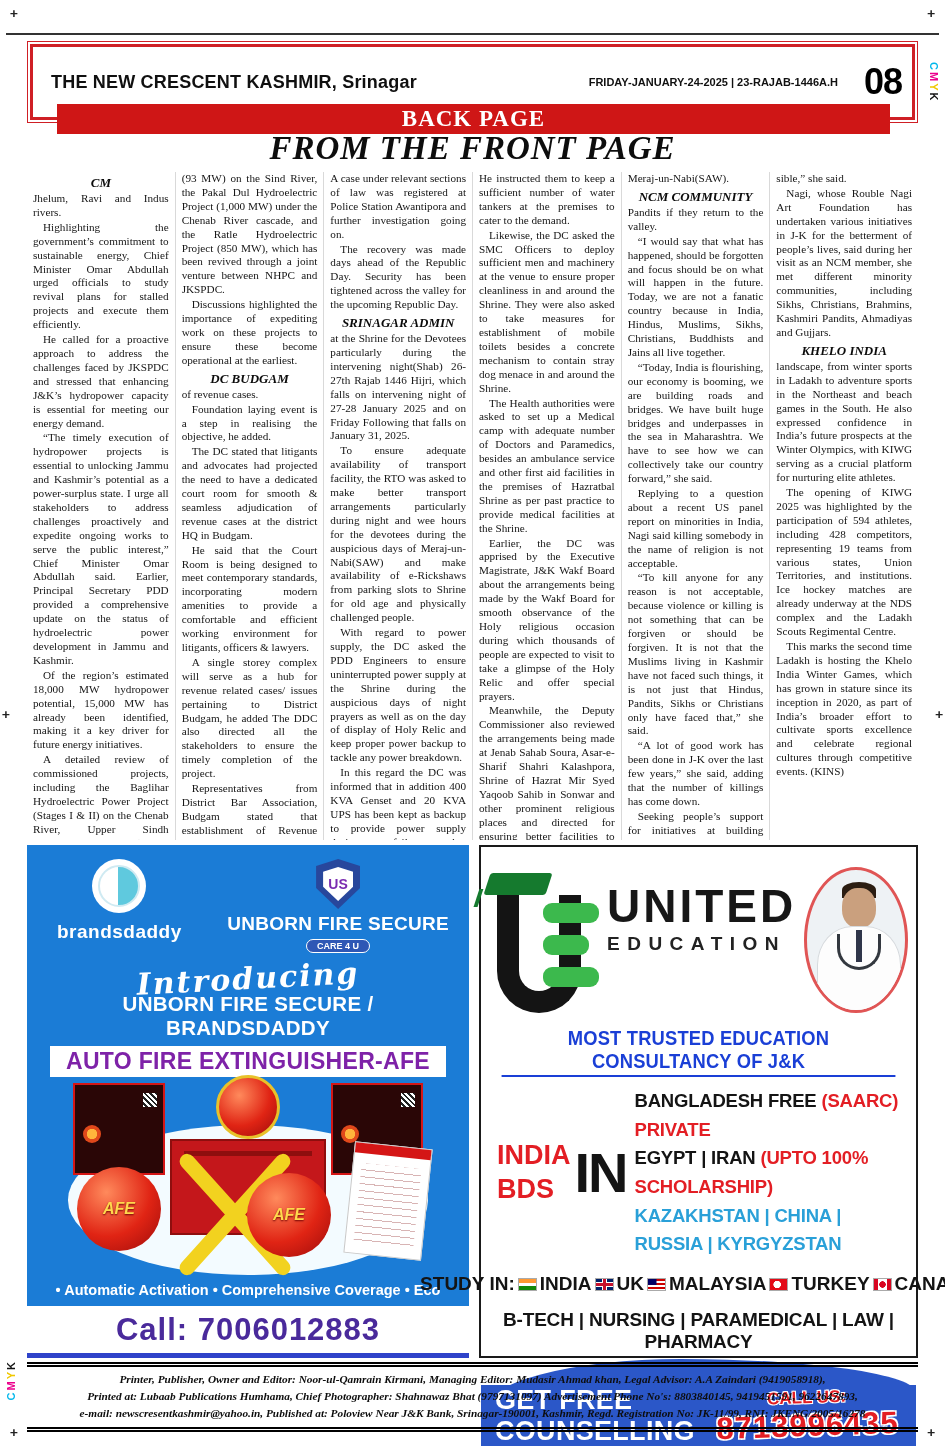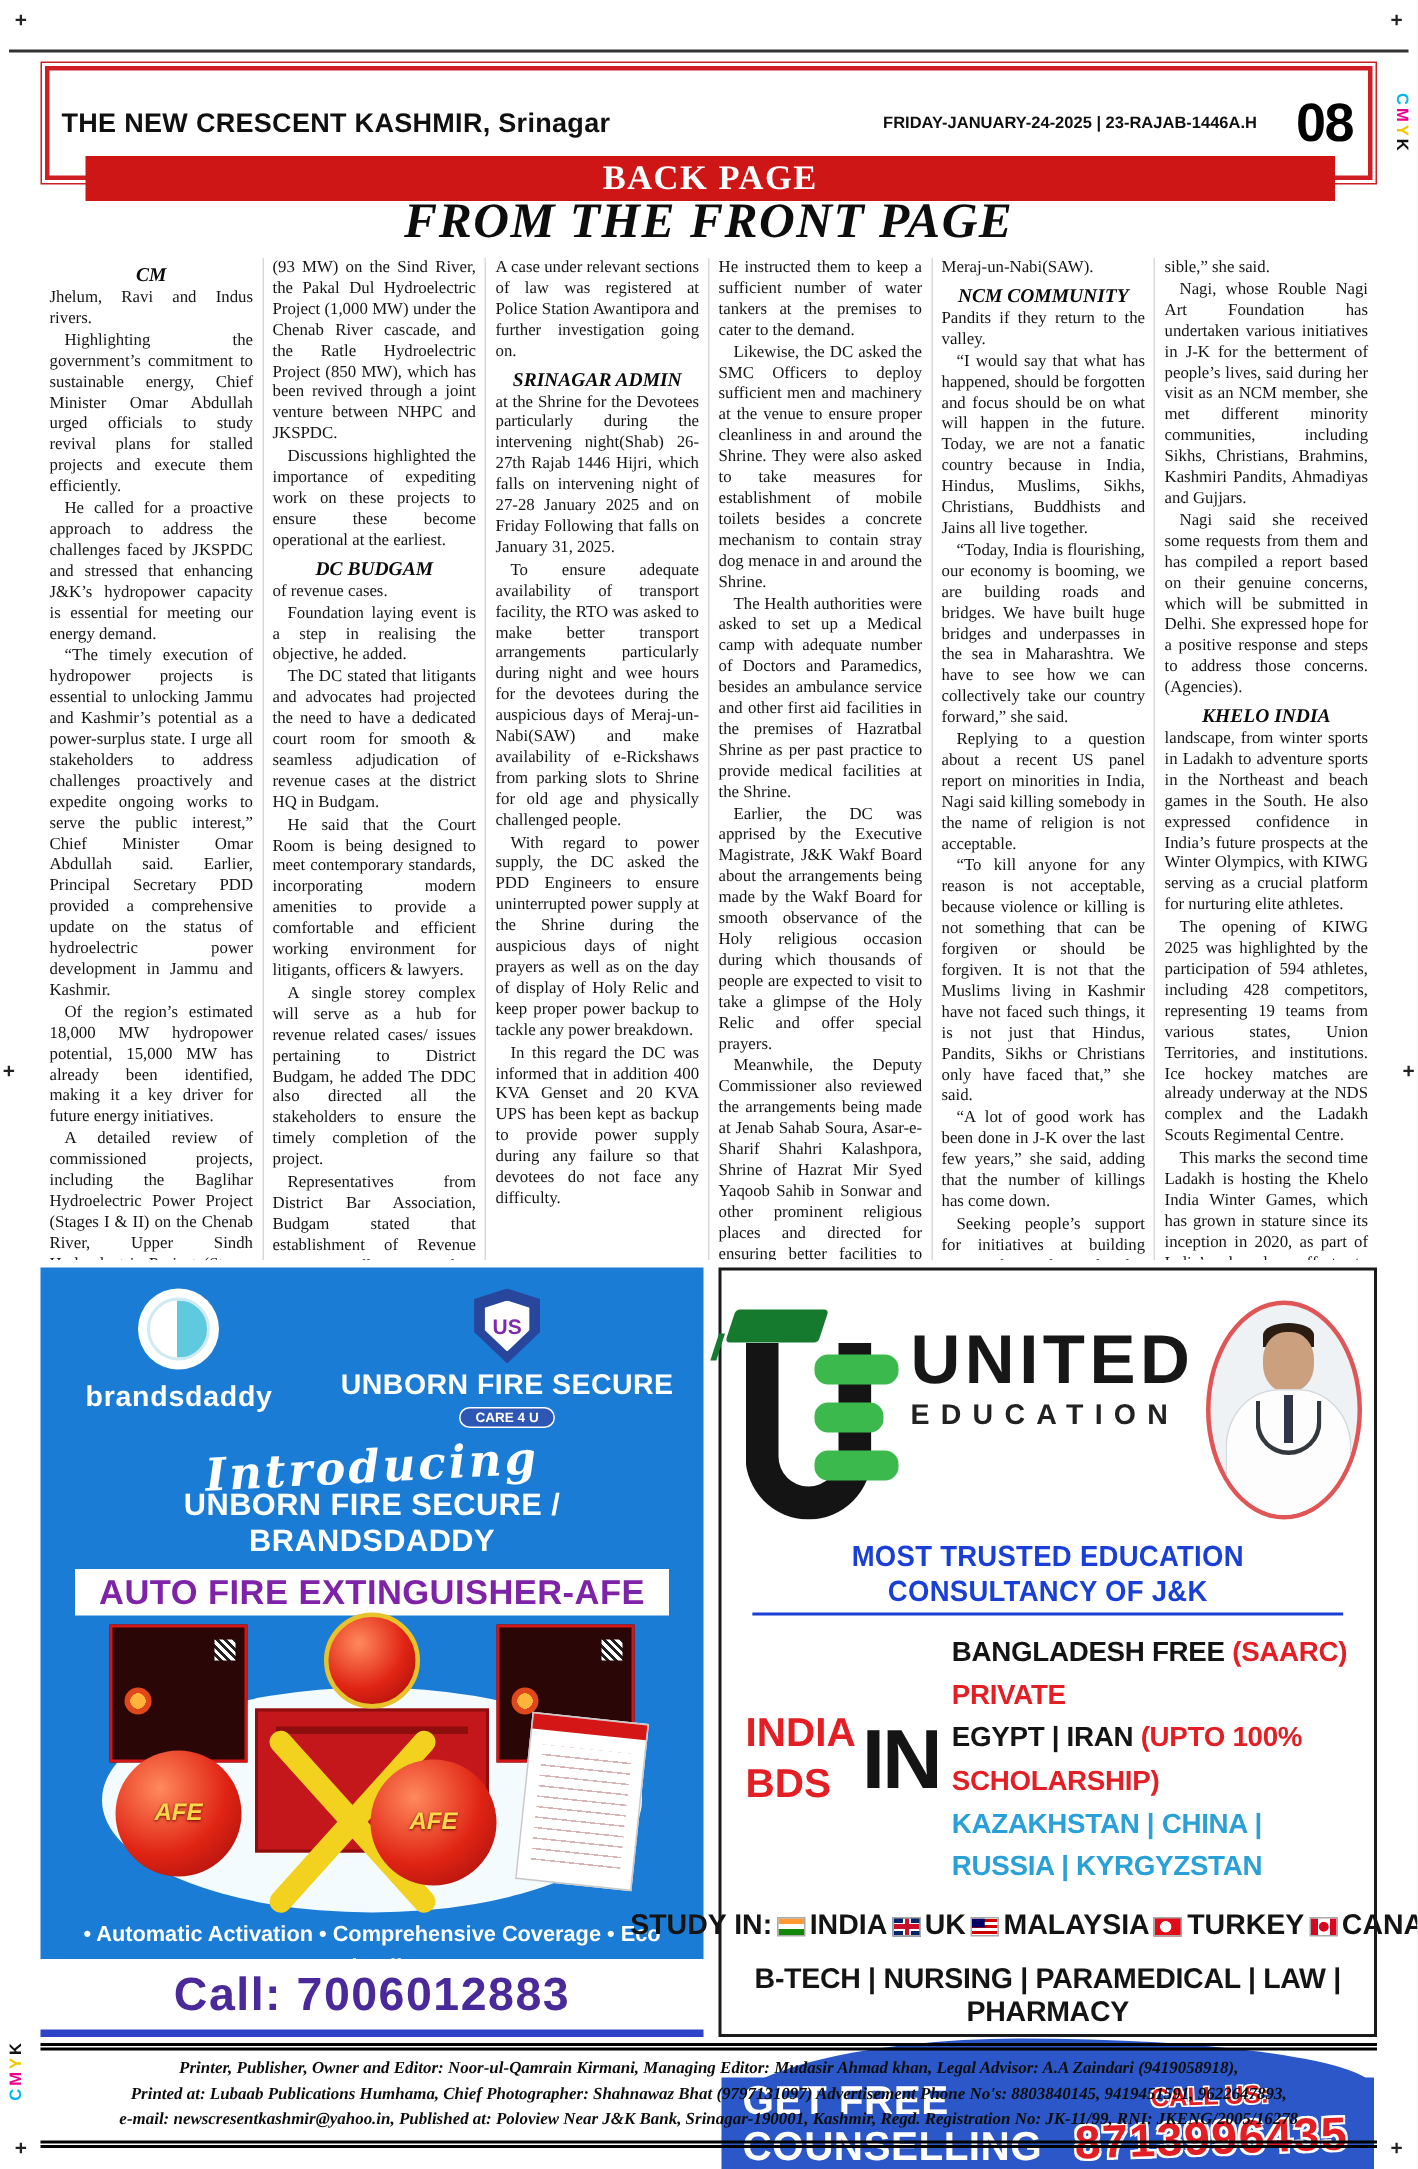--- a/index.html
+++ b/index.html
@@ -9,21 +9,21 @@
   
   .crop { position:absolute; font:700 13px "DejaVu Sans Mono", monospace; color:#222; }
   .trim-top { position:absolute; top:33px; left:6px; right:6px; border-top:2px solid #333; }
 
   .edge-cmyk { position:absolute; writing-mode:vertical-rl; font:700 11px "Liberation Sans", sans-serif; letter-spacing:2px; }
   .edge-cmyk.right { right:5px; top:62px; }
   .edge-cmyk.left { left:5px; top:1360px; transform:rotate(180deg); }
   .cmyk-0{color:#00b7eb}.cmyk-1{color:#ec008c}.cmyk-2{color:#f0c800}.cmyk-3{color:#111}
 
   
-  .masthead { position:absolute; top:44px; left:30px; width:885px; height:76px; border:3px solid #cf1f25; outline:1px solid #cf1f25; outline-offset:2px; background:#fff; display:flex; align-items:center; padding:0 10px 0 8px; }
+  .masthead { position:absolute; top:44px; left:30px; width:885px; height:76px; border:3px solid #cf1f25; outline:1px solid #cf1f25; outline-offset:2px; background:#fff; display:flex; align-items:center; padding:0 10px 0 18px; }
   .mast-title { flex:1; font-size:18px; font-weight:800; letter-spacing:0.2px; color:#101010; }
   .mast-date { font-size:11px; font-weight:800; color:#101010; margin-right:26px; white-space:nowrap; }
   .mast-page { font-size:36px; font-weight:900; line-height:1; color:#000; letter-spacing:-1px; }
 
   
   .backpage-band { position:absolute; top:104px; left:57px; width:833px; height:30px; background:#cf1616; display:flex; align-items:center; justify-content:center; }
   .backpage-band span { color:#fff; font-family:"Liberation Serif", serif; font-weight:700; font-size:23px; letter-spacing:1px; }
   .front-head { position:absolute; top:130px; left:0; width:100%; text-align:center; font-family:"Liberation Serif", serif; font-style:italic; font-weight:900; font-size:33px; letter-spacing:1px; color:#0d0d0d; }
 
   
@@ -174,20 +174,21 @@
         <div class="sec-head">DC BUDGAM</div>
         <p class="para">of revenue cases.</p>
         <p class="para">Foundation laying event is a step in realising the objective, he added.</p>
         <p class="para">The DC stated that litigants and advocates had projected the need to have a dedicated court room for smooth &amp; seamless adjudication of revenue cases at the district HQ in Budgam.</p>
         <p class="para">He said that the Court Room is being designed to meet contemporary standards, incorporating modern amenities to provide a comfortable and efficient working environment for litigants, officers &amp; lawyers.</p>
         <p class="para">A single storey complex will serve as a hub for revenue related cases/ issues pertaining to District Budgam, he added The DDC also directed all the stakeholders to ensure the timely completion of the project.</p>
         <p class="para">Representatives from District Bar Association, Budgam stated that establishment of Revenue Court will streamline adjudication and delivery of justice in revenue related matters in district Budgam.</p>
       </div>
       <div class="col">
         <p class="para">A case under relevant sections of law was registered at Police Station Awantipora and further investigation going on.</p>
+        <p class="para">The recovery was made days ahead of the Republic Day. Security has been tightened across the valley for the upcoming Republic Day.</p>
         <div class="sec-head">SRINAGAR ADMIN</div>
         <p class="para">at the Shrine for the Devotees particularly during the intervening night(Shab) 26-27th Rajab 1446 Hijri, which falls on intervening night of 27-28 January 2025 and on Friday Following that falls on January 31, 2025.</p>
         <p class="para">To ensure adequate availability of transport facility, the RTO was asked to make better transport arrangements particularly during night and wee hours for the devotees during the auspicious days of Meraj-un-Nabi(SAW) and make availability of e-Rickshaws from parking slots to Shrine for old age and physically challenged people.</p>
         <p class="para">With regard to power supply, the DC asked the PDD Engineers to ensure uninterrupted power supply at the Shrine during the auspicious days of night prayers as well as on the day of display of Holy Relic and keep proper power backup to tackle any power breakdown.</p>
         <p class="para">In this regard the DC was informed that in addition 400 KVA Genset and 20 KVA UPS has been kept as backup to provide power supply during any failure so that devotees do not face any difficulty.</p>
       </div>
       <div class="col">
         <p class="para">He instructed them to keep a sufficient number of water tankers at the premises to cater to the demand.</p>
         <p class="para">Likewise, the DC asked the SMC Officers to deploy sufficient men and machinery at the venue to ensure proper cleanliness in and around the Shrine. They were also asked to take measures for establishment of mobile toilets besides a concrete mechanism to contain stray dog menace in and around the Shrine.</p>
         <p class="para">The Health authorities were asked to set up a Medical camp with adequate number of Doctors and Paramedics, besides an ambulance service and other first aid facilities in the premises of Hazratbal Shrine as per past practice to provide medical facilities at the Shrine.</p>
@@ -201,21 +202,20 @@
         <p class="para">“I would say that what has happened, should be forgotten and focus should be on what will happen in the future. Today, we are not a fanatic country because in India, Hindus, Muslims, Sikhs, Christians, Buddhists and Jains all live together.</p>
         <p class="para">“Today, India is flourishing, our economy is booming, we are building roads and bridges. We have built huge bridges and underpasses in the sea in Maharashtra. We have to see how we can collectively take our country forward,” she said.</p>
         <p class="para">Replying to a question about a recent US panel report on minorities in India, Nagi said killing somebody in the name of religion is not acceptable.</p>
         <p class="para">“To kill anyone for any reason is not acceptable, because violence or killing is not something that can be forgiven or should be forgiven. It is not that the Muslims living in Kashmir have not faced such things, it is not just that Hindus, Pandits, Sikhs or Christians only have faced that,” she said.</p>
         <p class="para">“A lot of good work has been done in J-K over the last few years,” she said, adding that the number of killings has come down.</p>
         <p class="para">Seeking people’s support for initiatives at building peace, she said people also have to take a step forward to support the government on such initiatives.</p>
       </div>
       <div class="col">
         <p class="para">sible,” she said.</p>
         <p class="para">Nagi, whose Rouble Nagi Art Foundation has undertaken various initiatives in J-K for the betterment of people’s lives, said during her visit as an NCM member, she met different minority communities, including Sikhs, Christians, Brahmins, Kashmiri Pandits, Ahmadiyas and Gujjars.</p>
-        <p class="para">Nagi said she received some requests from them and has compiled a report based on their genuine concerns, which will be submitted in Delhi. She expressed hope for a positive response and steps to address those concerns. (Agencies).</p>
         <div class="sec-head">KHELO INDIA</div>
         <p class="para">landscape, from winter sports in Ladakh to adventure sports in the Northeast and beach games in the South. He also expressed confidence in India’s future prospects at the Winter Olympics, with KIWG serving as a crucial platform for nurturing elite athletes.</p>
         <p class="para">The opening of KIWG 2025 was highlighted by the participation of 594 athletes, including 428 competitors, representing 19 teams from various states, Union Territories, and institutions. Ice hockey matches are already underway at the NDS complex and the Ladakh Scouts Regimental Centre.</p>
         <p class="para">This marks the second time Ladakh is hosting the Khelo India Winter Games, which has grown in stature since its inception in 2020, as part of India’s broader effort to cultivate sports excellence and celebrate regional cultures through competitive events. (KINS)</p>
       </div>
     </main>
 
   <section class="ads">
 
     <div class="ad-fire">

